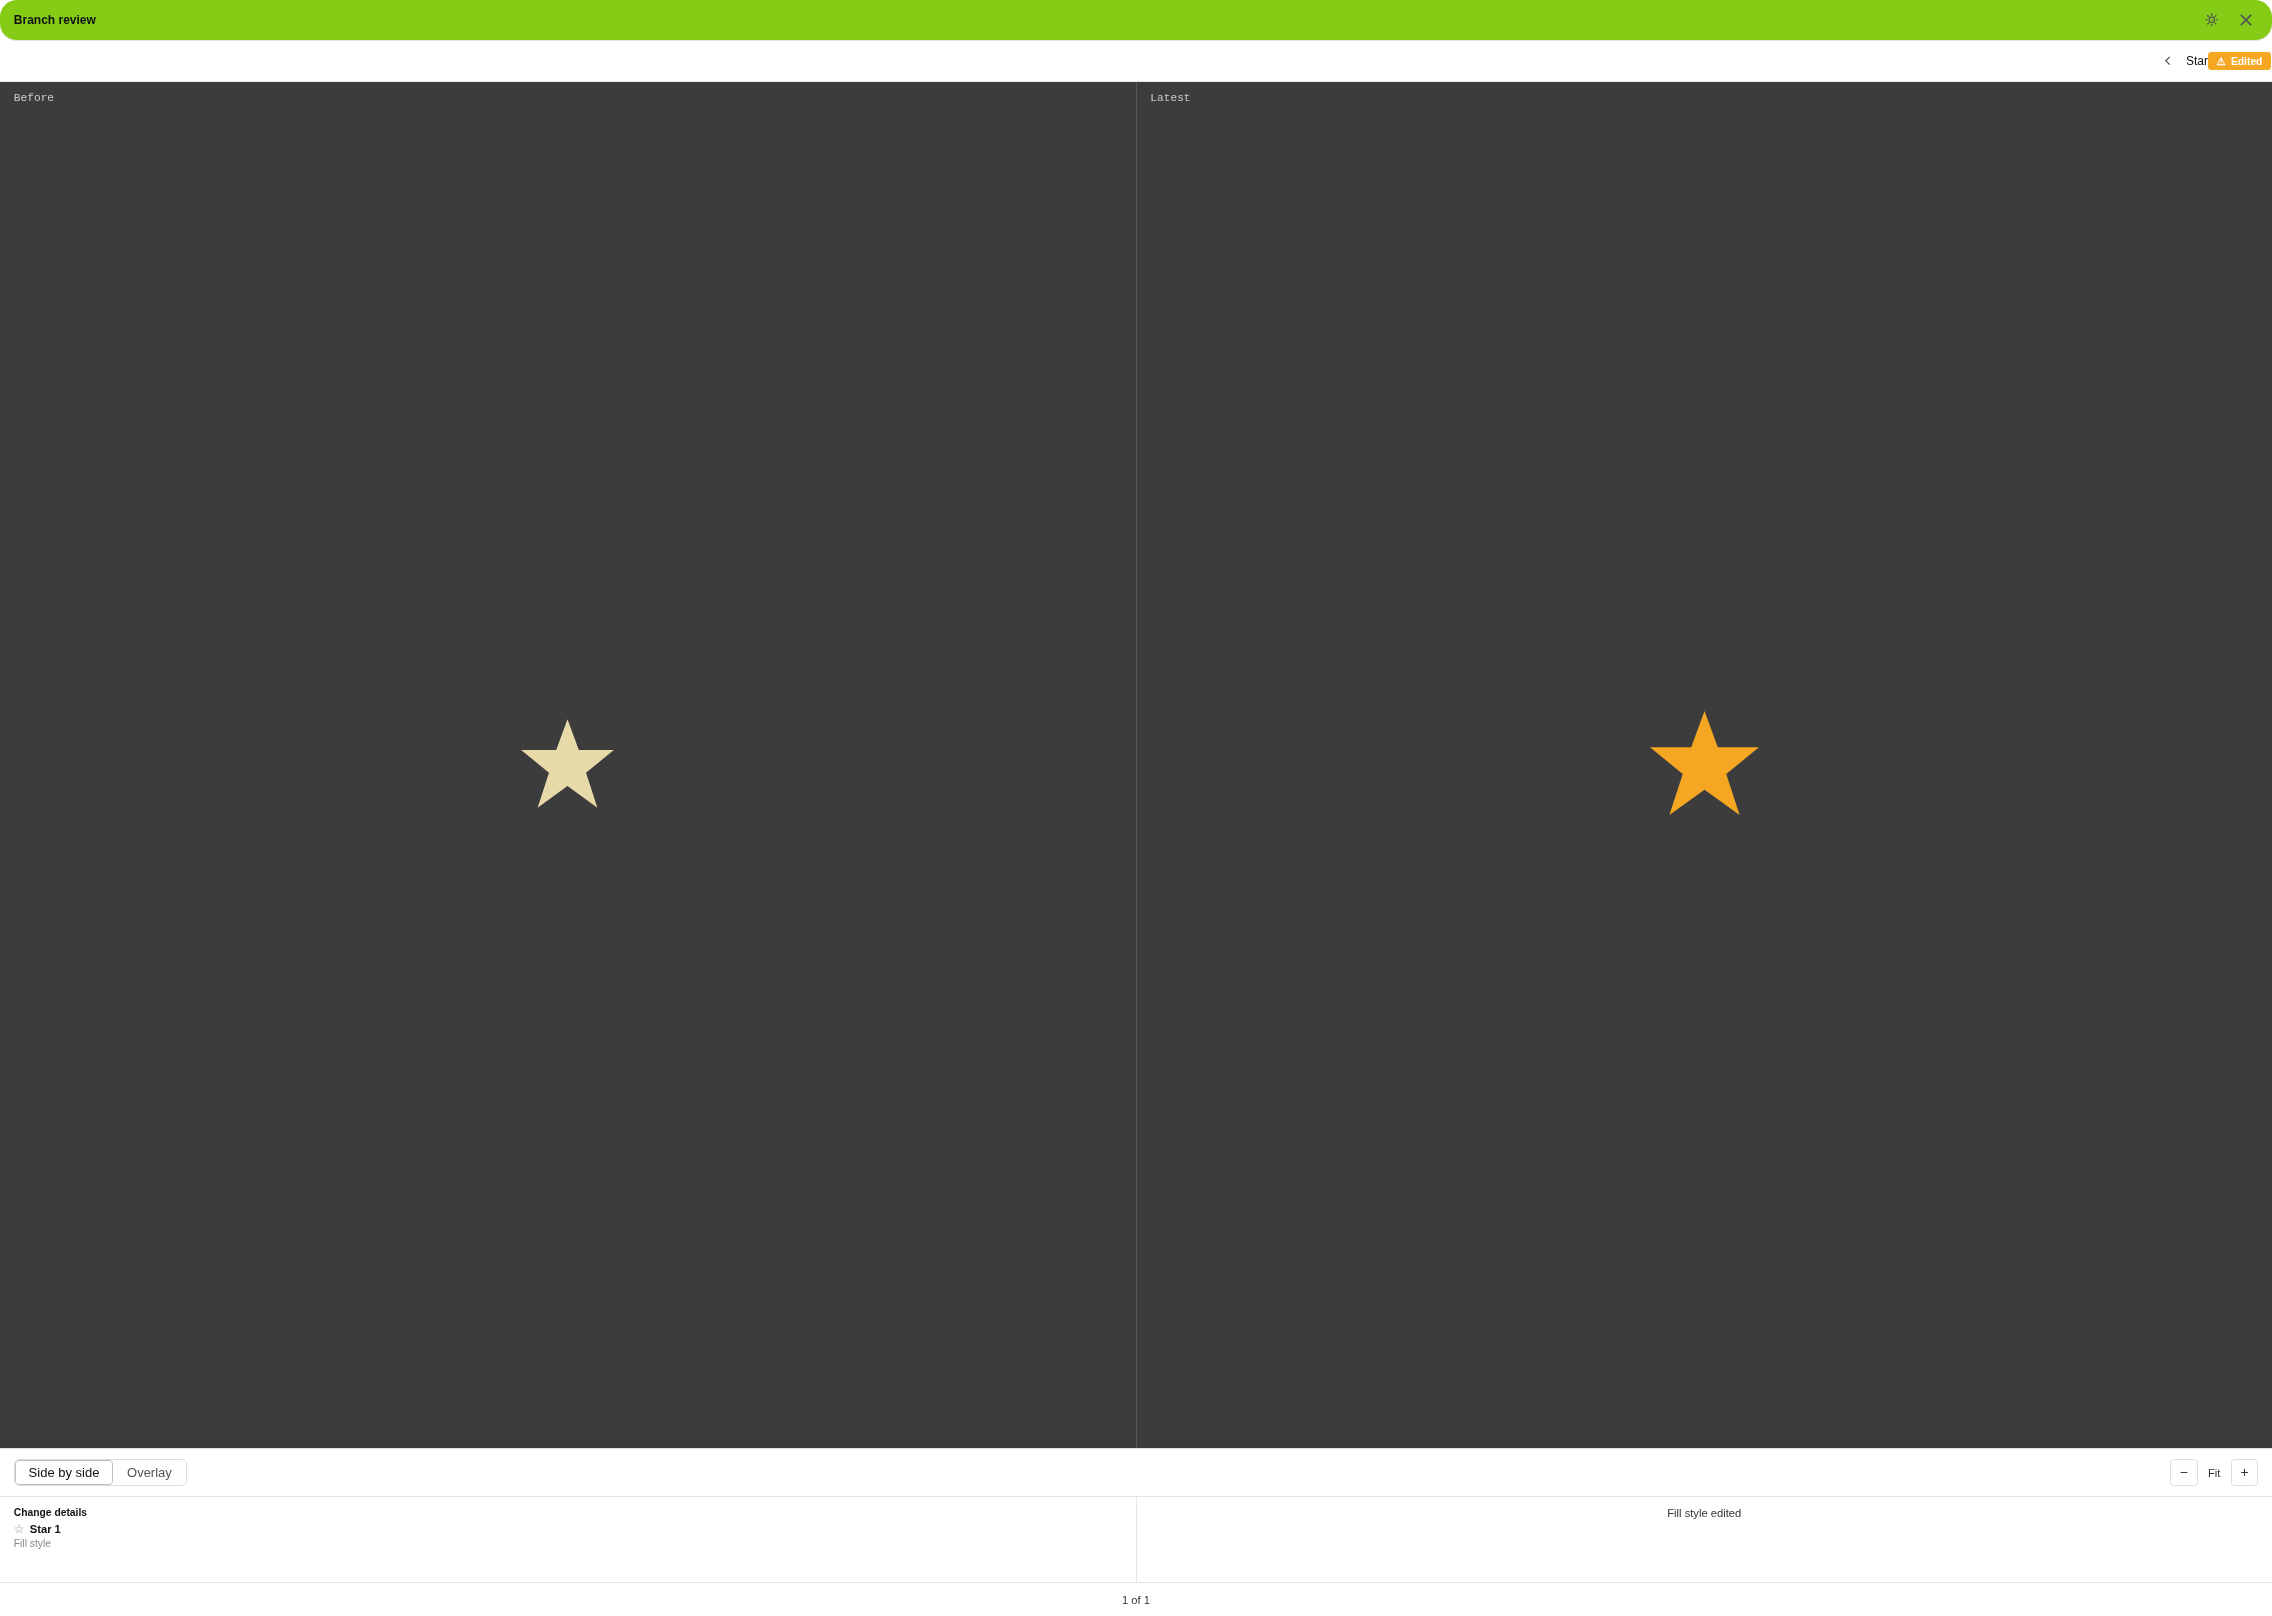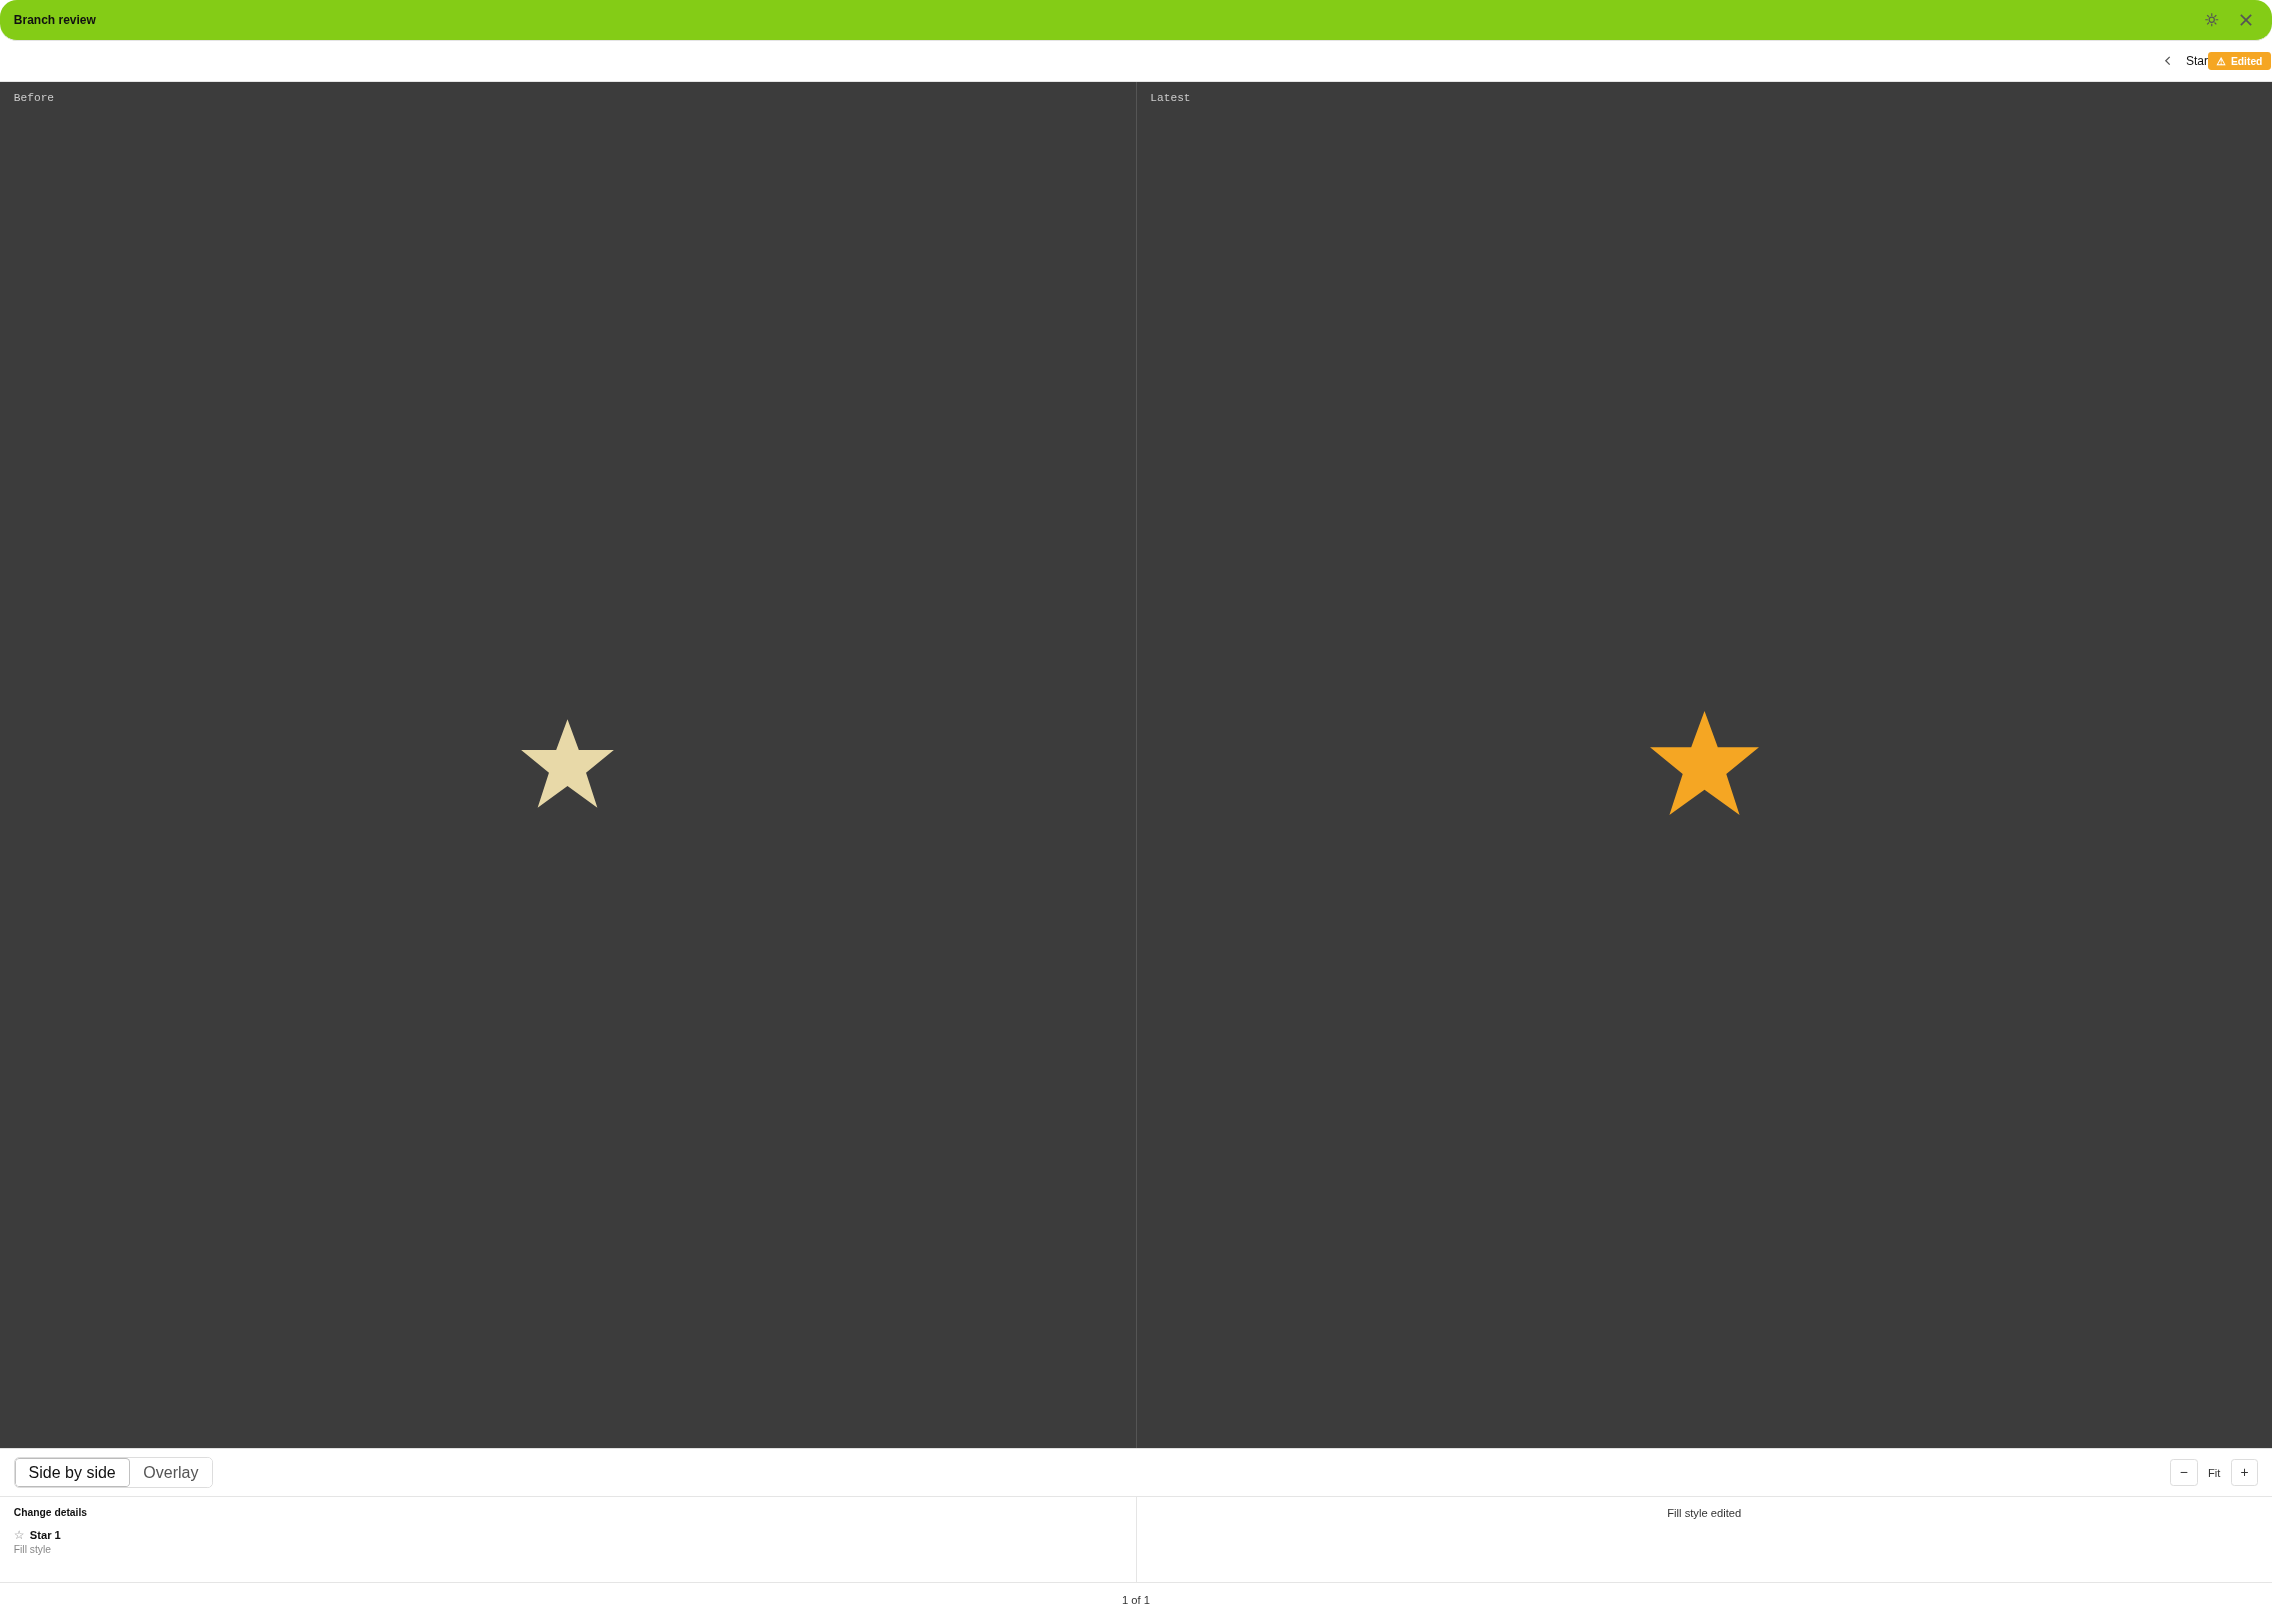--- a/index.html
+++ b/index.html
@@ -59,21 +59,21 @@
     }
 
     
     .bottom-toolbar {
       display: flex; align-items: center; justify-content: space-between;
       padding: 0 13.8px; height: 48px; border-top: 0.9px solid #e0e0e0;
       background: #fff;
     }
     .view-toggle { display: flex; border: 0.9px solid #ddd; border-radius: 5.2px; overflow: hidden; }
     .view-btn {
-      padding: 5.2px 13.8px; font-size: 16px; border: none; cursor: pointer;
+      padding: 5.2px 13.8px; font-size: 13px; border: none; cursor: pointer;
       background: #fff; color: #555;
     }
     .view-btn.active { background: #fff; color: #111; font-weight: 500; box-shadow: inset 0 0 0 0.9px #bbb; border-radius: 4.3px; }
     .zoom-controls { display: flex; align-items: center; gap: 3.4px; }
     .zoom-btn {
       width: 27.6px; height: 27.6px; border: 0.9px solid #ddd; background: #fff;
       border-radius: 3.4px; cursor: pointer; font-size: 13.8px; display: flex; align-items: center; justify-content: center;
       color: #333;
     }
     .zoom-label { font-size: 11.2px; color: #333; padding: 0 6.9px; }
@@ -83,21 +83,21 @@
       display: flex; border-top: 0.9px solid #e5e5e5;
       height: 86px; background: #fff;
     }
     .change-details-left {
       flex: 1; padding: 10.3px 13.8px; border-right: 0.9px solid #e5e5e5;
     }
     .change-details-right {
       flex: 1; padding: 10.3px 13.8px;
       display: flex; align-items: flex-start; justify-content: center;
     }
-    .change-details-header { font-size: 10.3px; font-weight: 600; color: #111; margin-bottom: 10px; }
+    .change-details-header { font-size: 10.3px; font-weight: 600; color: #111; margin-bottom: 4px; }
     .change-item { display: flex; align-items: center; gap: 5.2px; }
     .change-item-name { font-size: 11.2px; font-weight: 600; color: #111; }
     .change-item-sub { font-size: 10.3px; color: #888; margin-top: 1.7px; }
     .star-outline { font-size: 12px; color: #888; }
     .fill-style-edited { font-size: 11.2px; color: #333; }
 
     
     .footer {
       height: 34px; display: flex; align-items: center; justify-content: center;
       border-top: 0.9px solid #e5e5e5; background: #fff;

